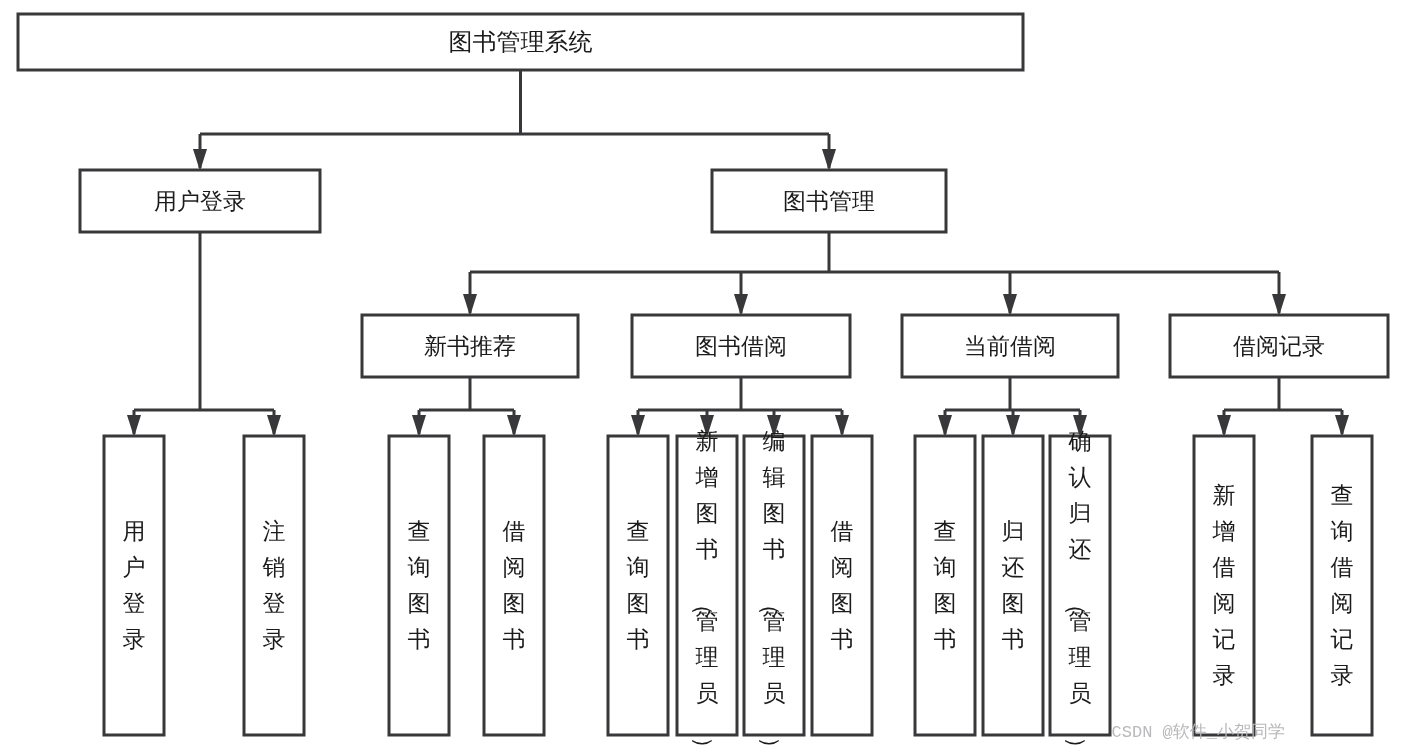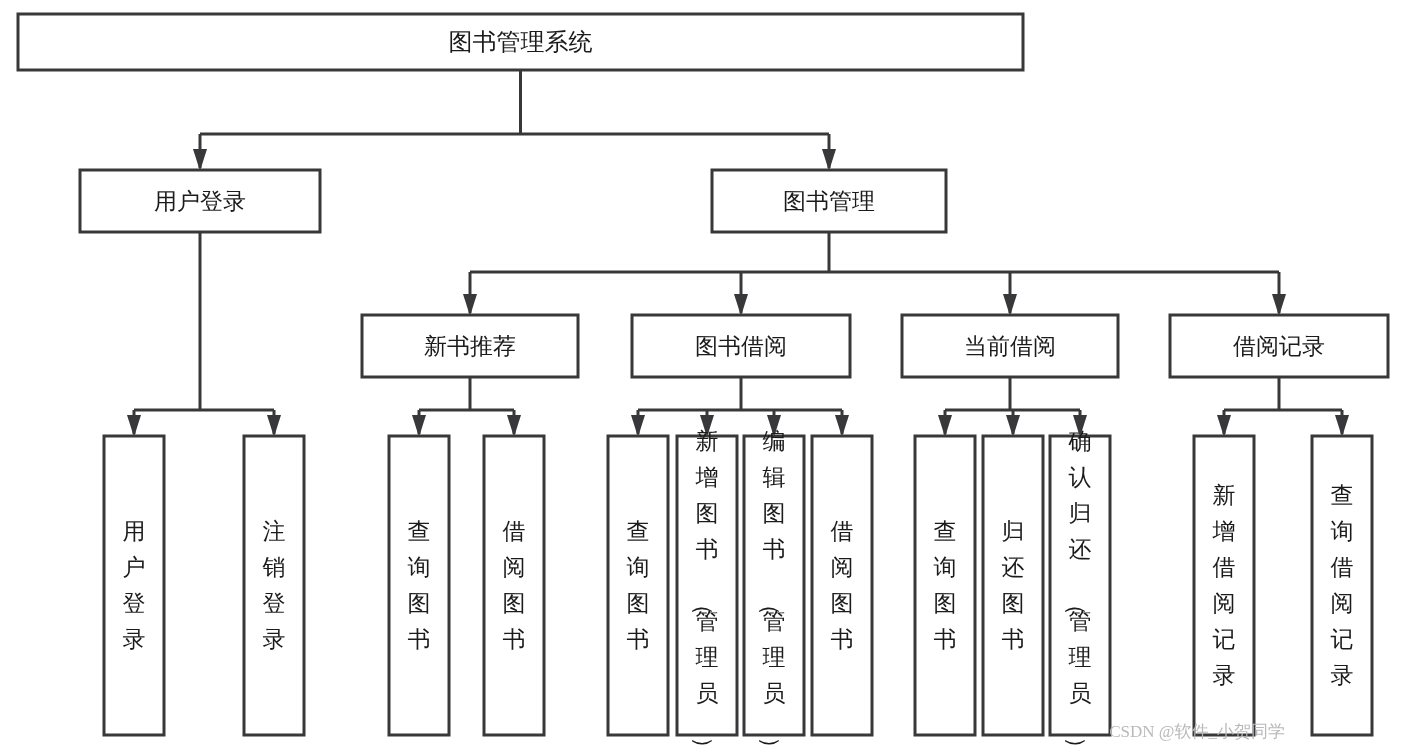--- a/index.html
+++ b/index.html
@@ -52,21 +52,21 @@
     fill: none;
     stroke-linecap: butt;
   }
   .arrow-head {
     fill: #38383a;
   }
   .watermark {
     position: absolute;
     right: 6px;
     bottom: 4px;
-    font-family: Liberation Serif, serif;
+    font-family: Liberation Mono, monospace;
     font-size: 17px;
     color: #b9b9bb;
     white-space: nowrap;
     pointer-events: none;
   }
 </style>
 </head>
 <body>
 
 <div id="diagram-root">

